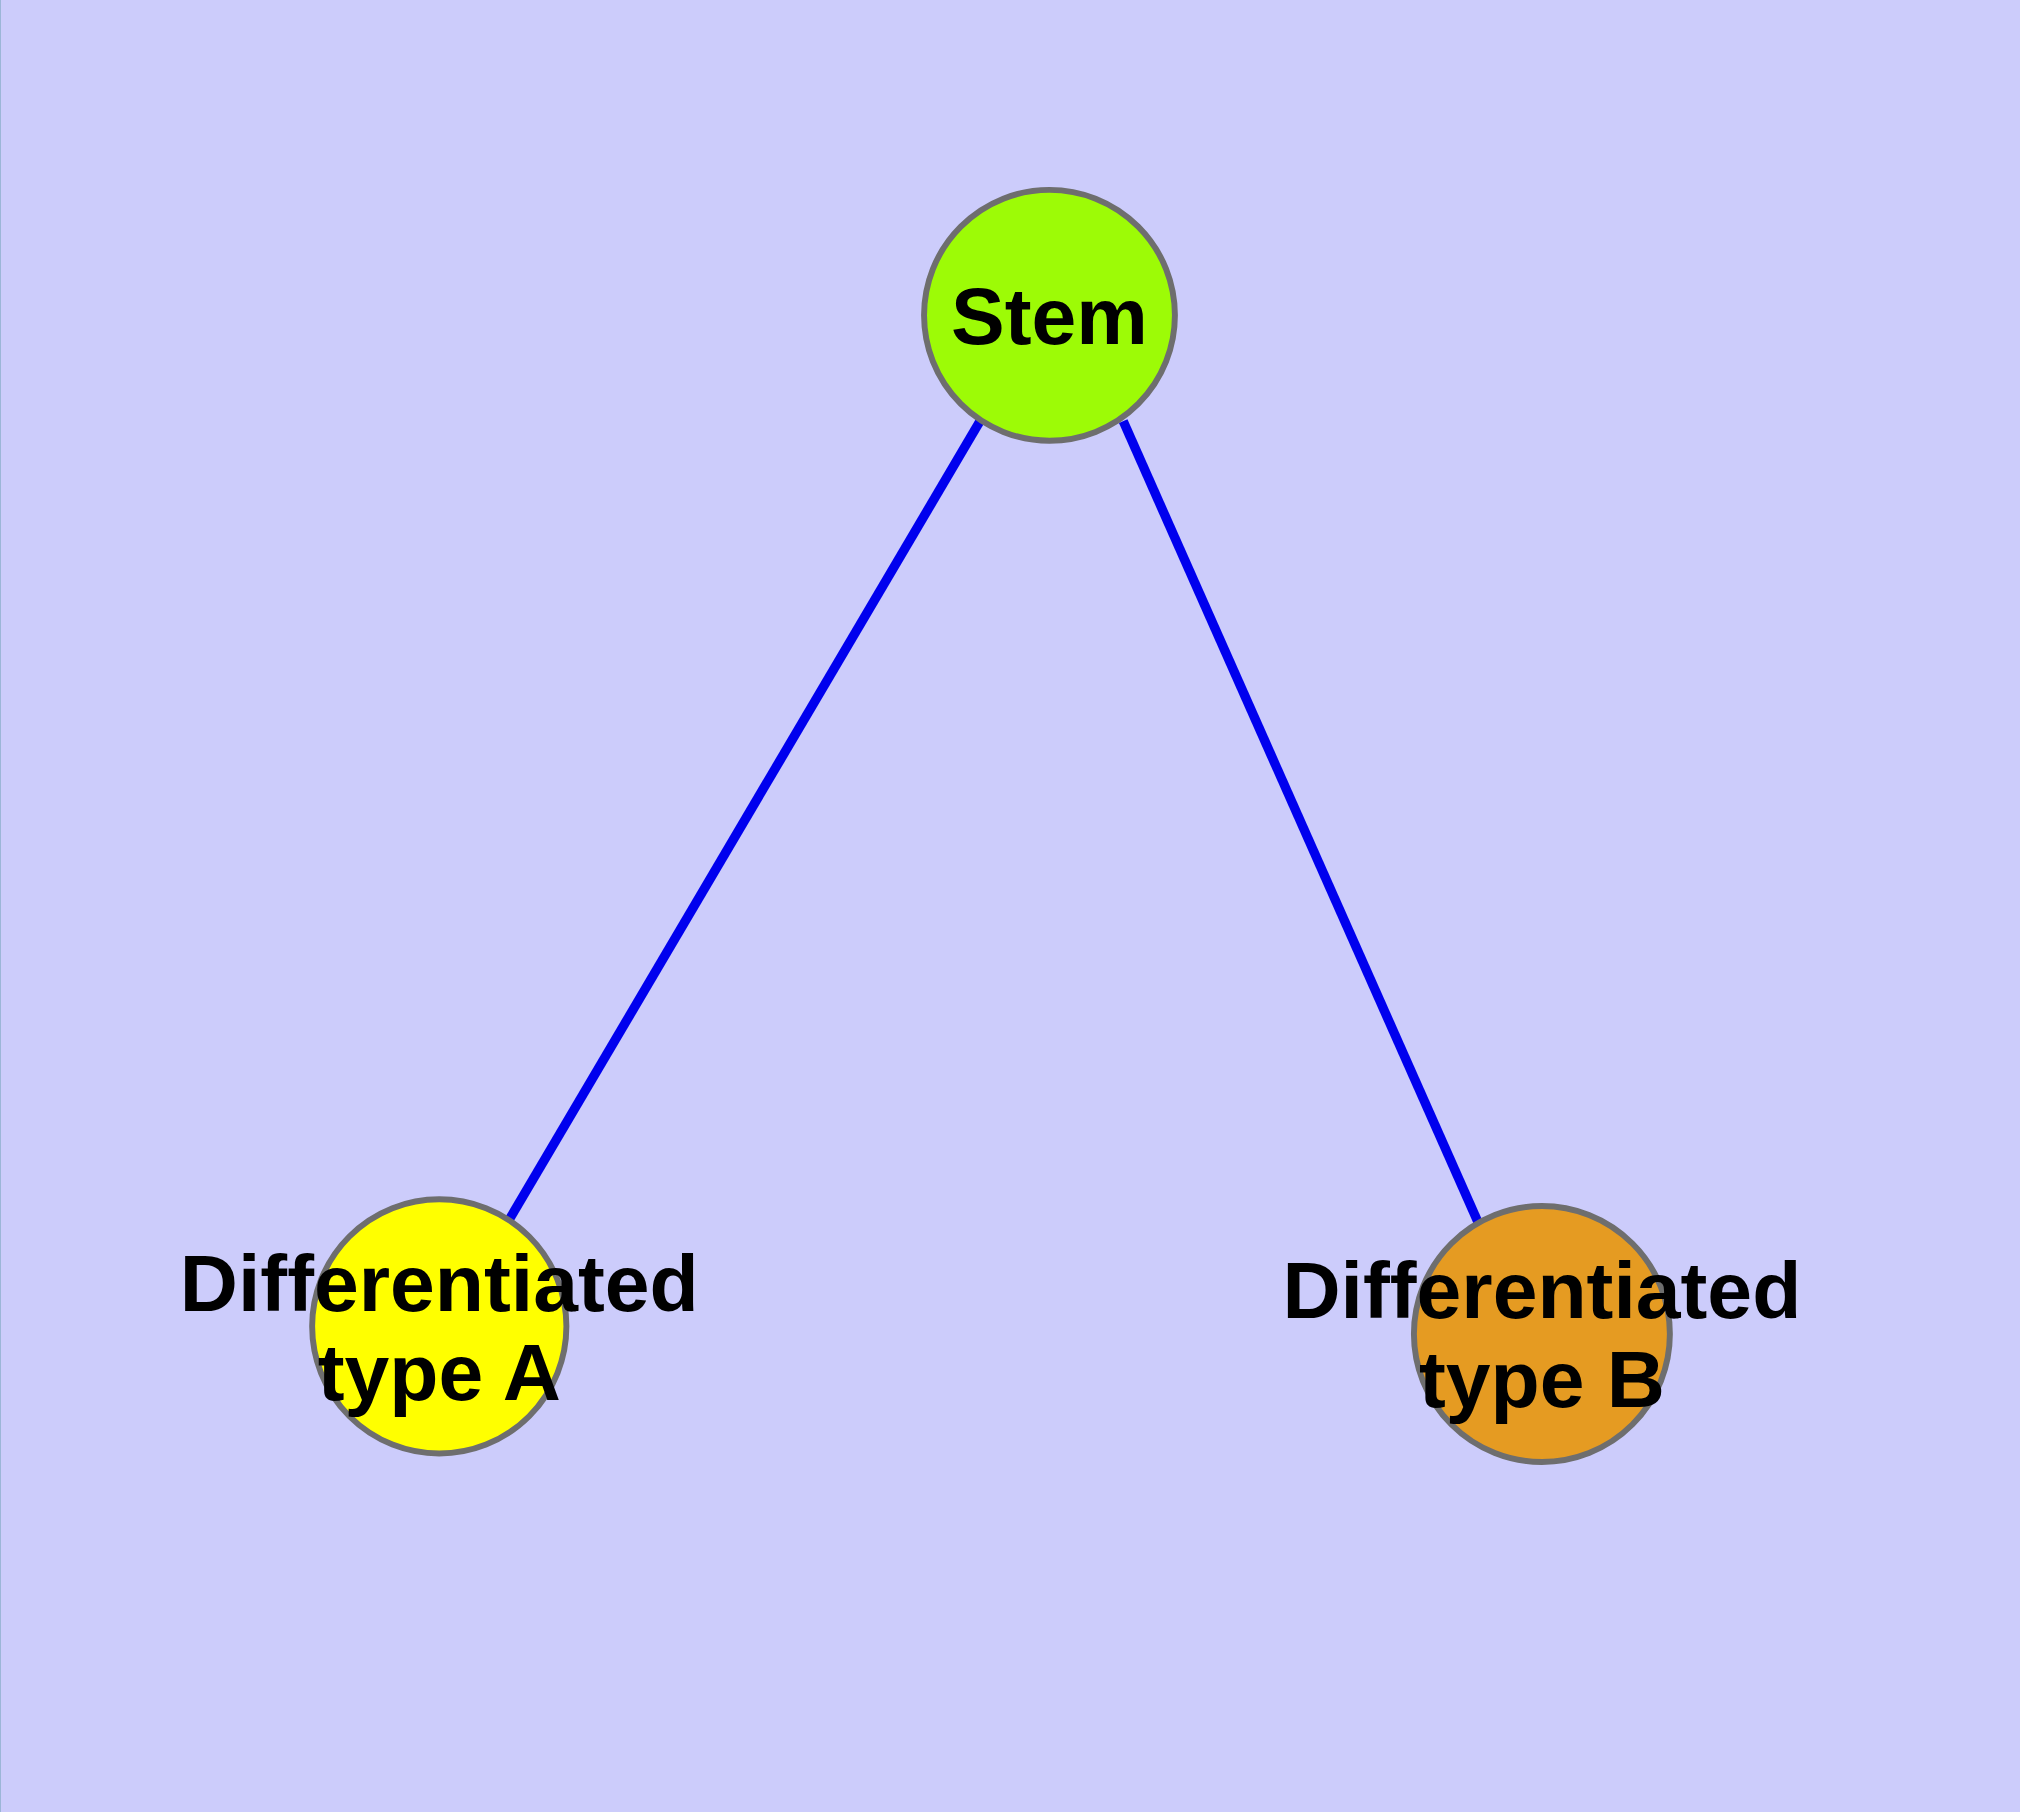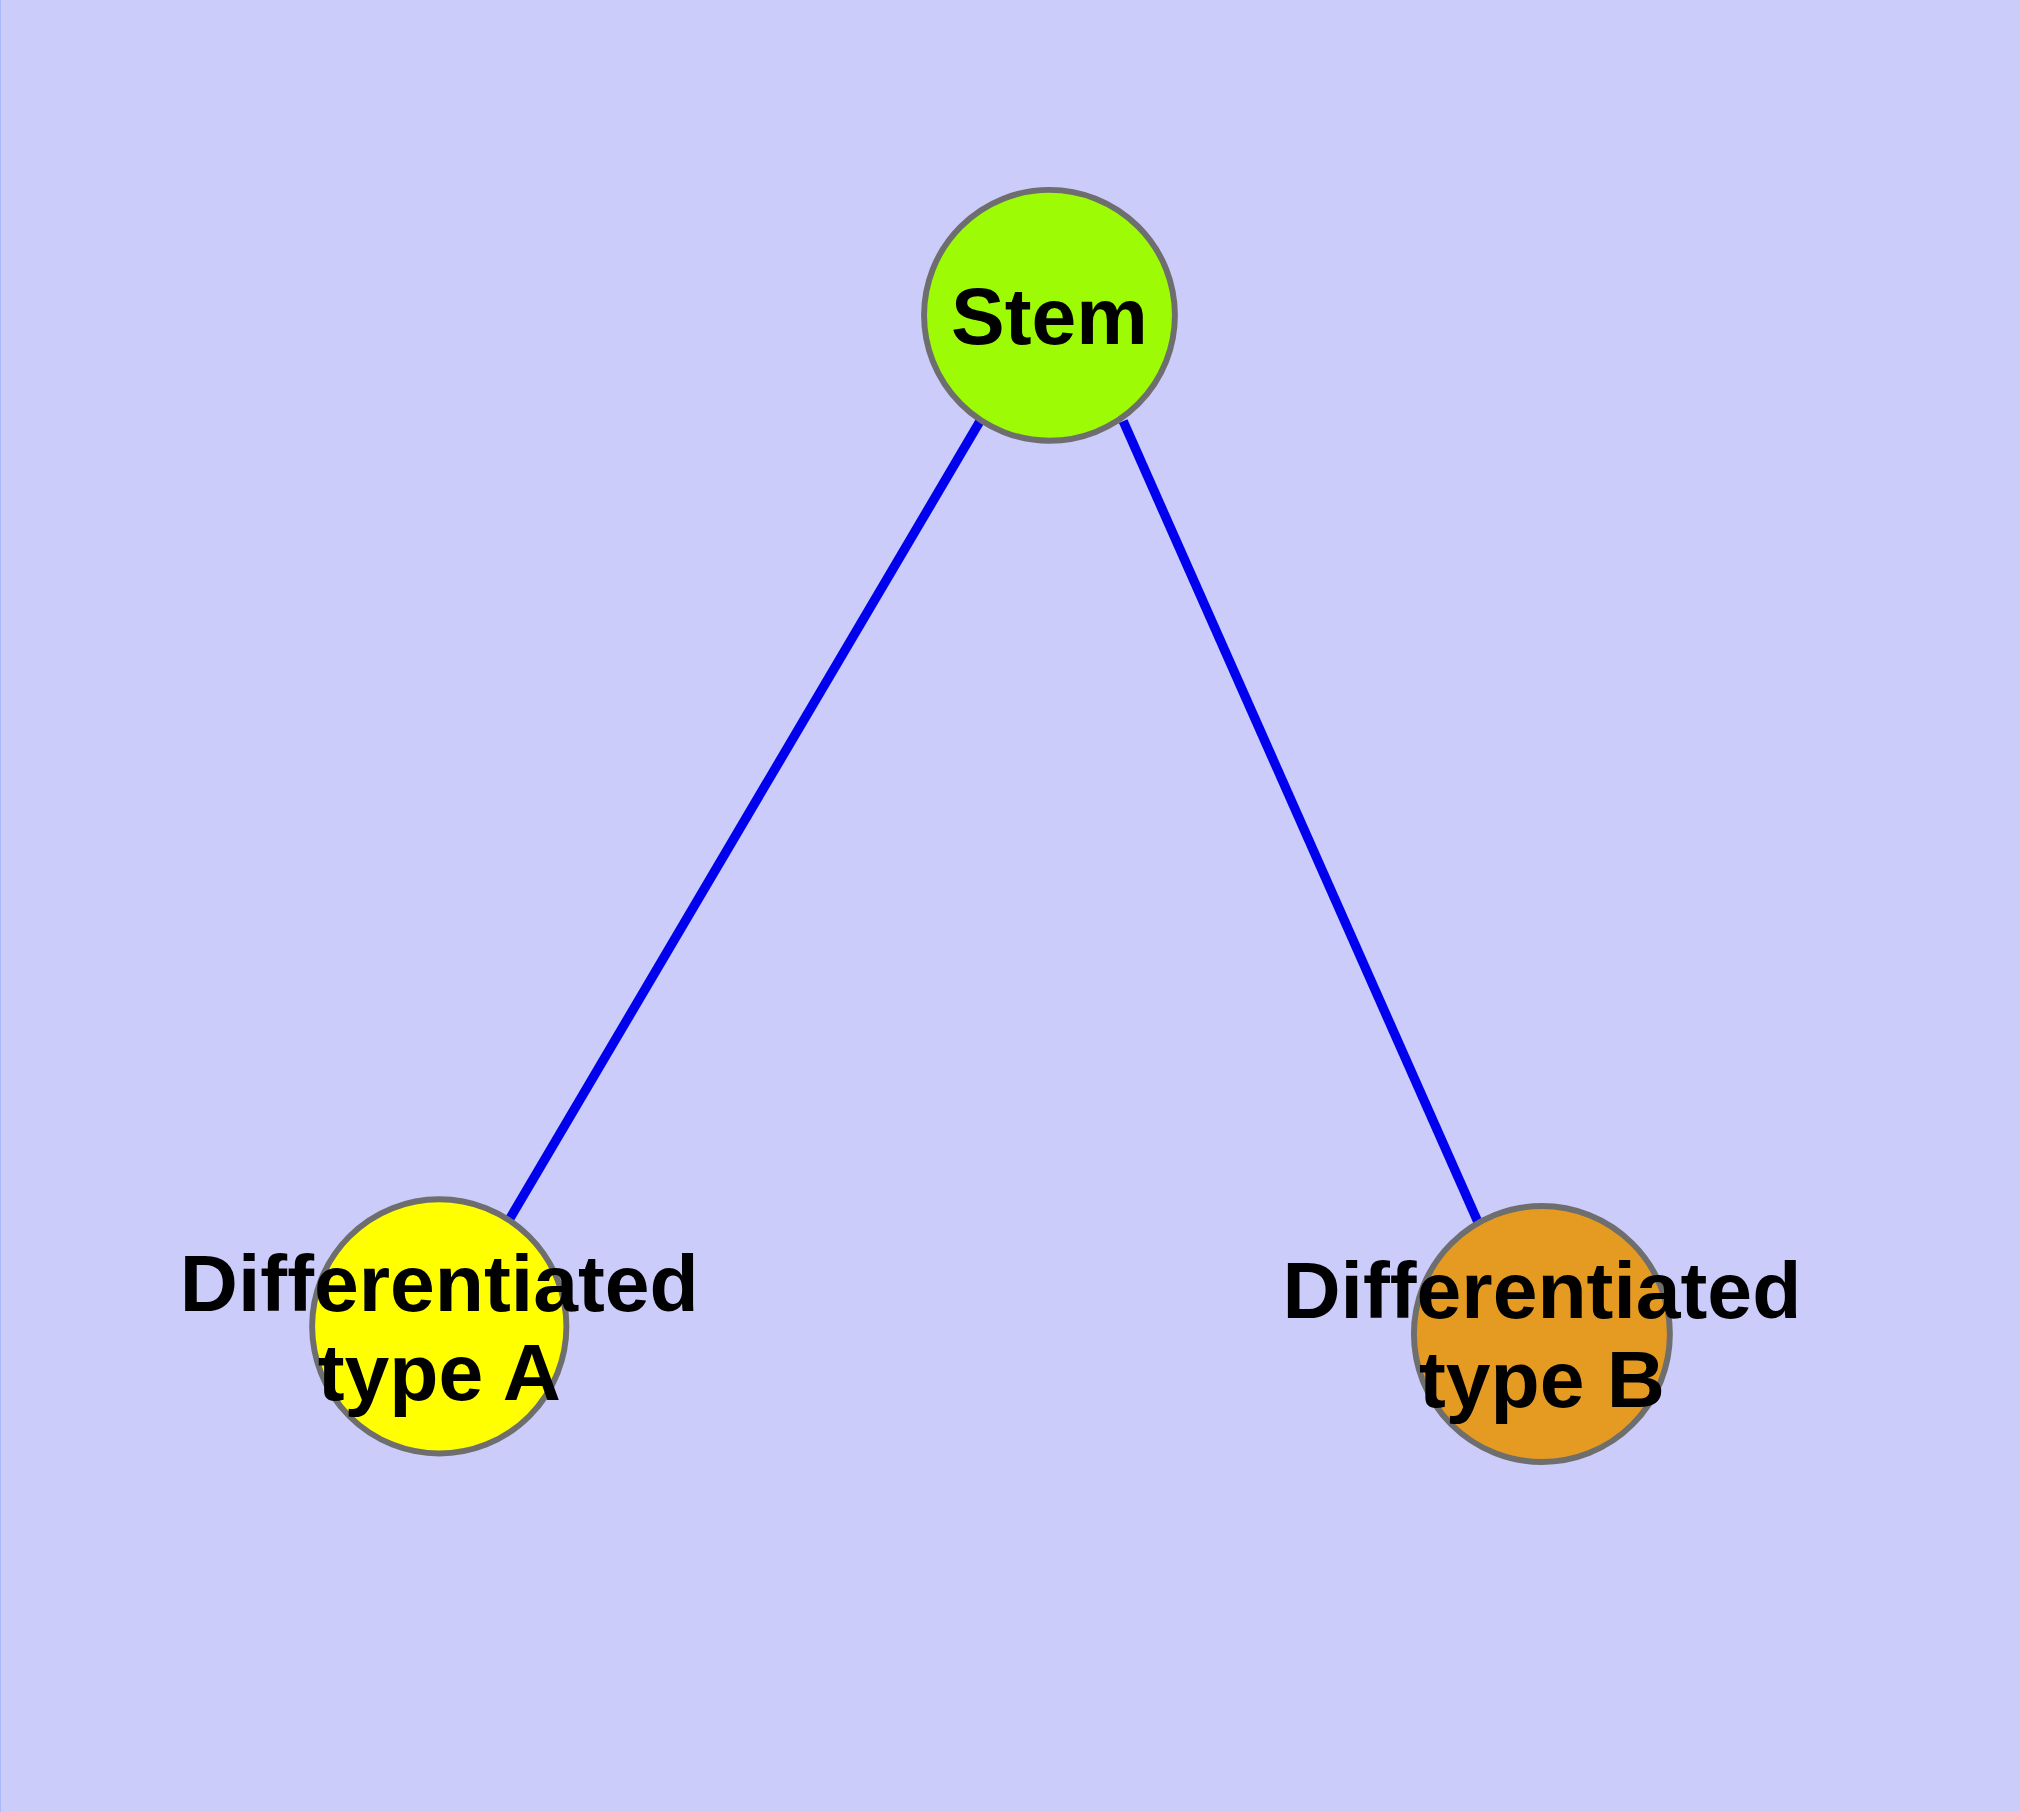--- a/index.html
+++ b/index.html
@@ -29,21 +29,21 @@
     font-family: "Liberation Sans", sans-serif;
     font-weight: bold;
     fill: #000000;
     text-anchor: middle;
     dominant-baseline: alphabetic;
   }
 </style>
 </head>
 <body>
 
-<div id="canvas" style="background: #3b82f6;">
+<div id="canvas" style="background: #0f766e;">
   <svg id="graph-svg" viewBox="0 0 2384 2138" xmlns="http://www.w3.org/2000/svg">
 
     <rect id="bg-rect" x="0" y="0" width="2384" height="2138" fill="#ccccfb"></rect>
 
     <g>
       <line id="edge-0" stroke-linecap="butt" x1="1156" y1="497" x2="600" y2="1440" stroke="#0000ee" stroke-width="11"></line>
       <line id="edge-1" stroke-linecap="butt" x1="1325" y1="497" x2="1744" y2="1443" stroke="#0000ee" stroke-width="11"></line>
     </g>
 
     <g>

